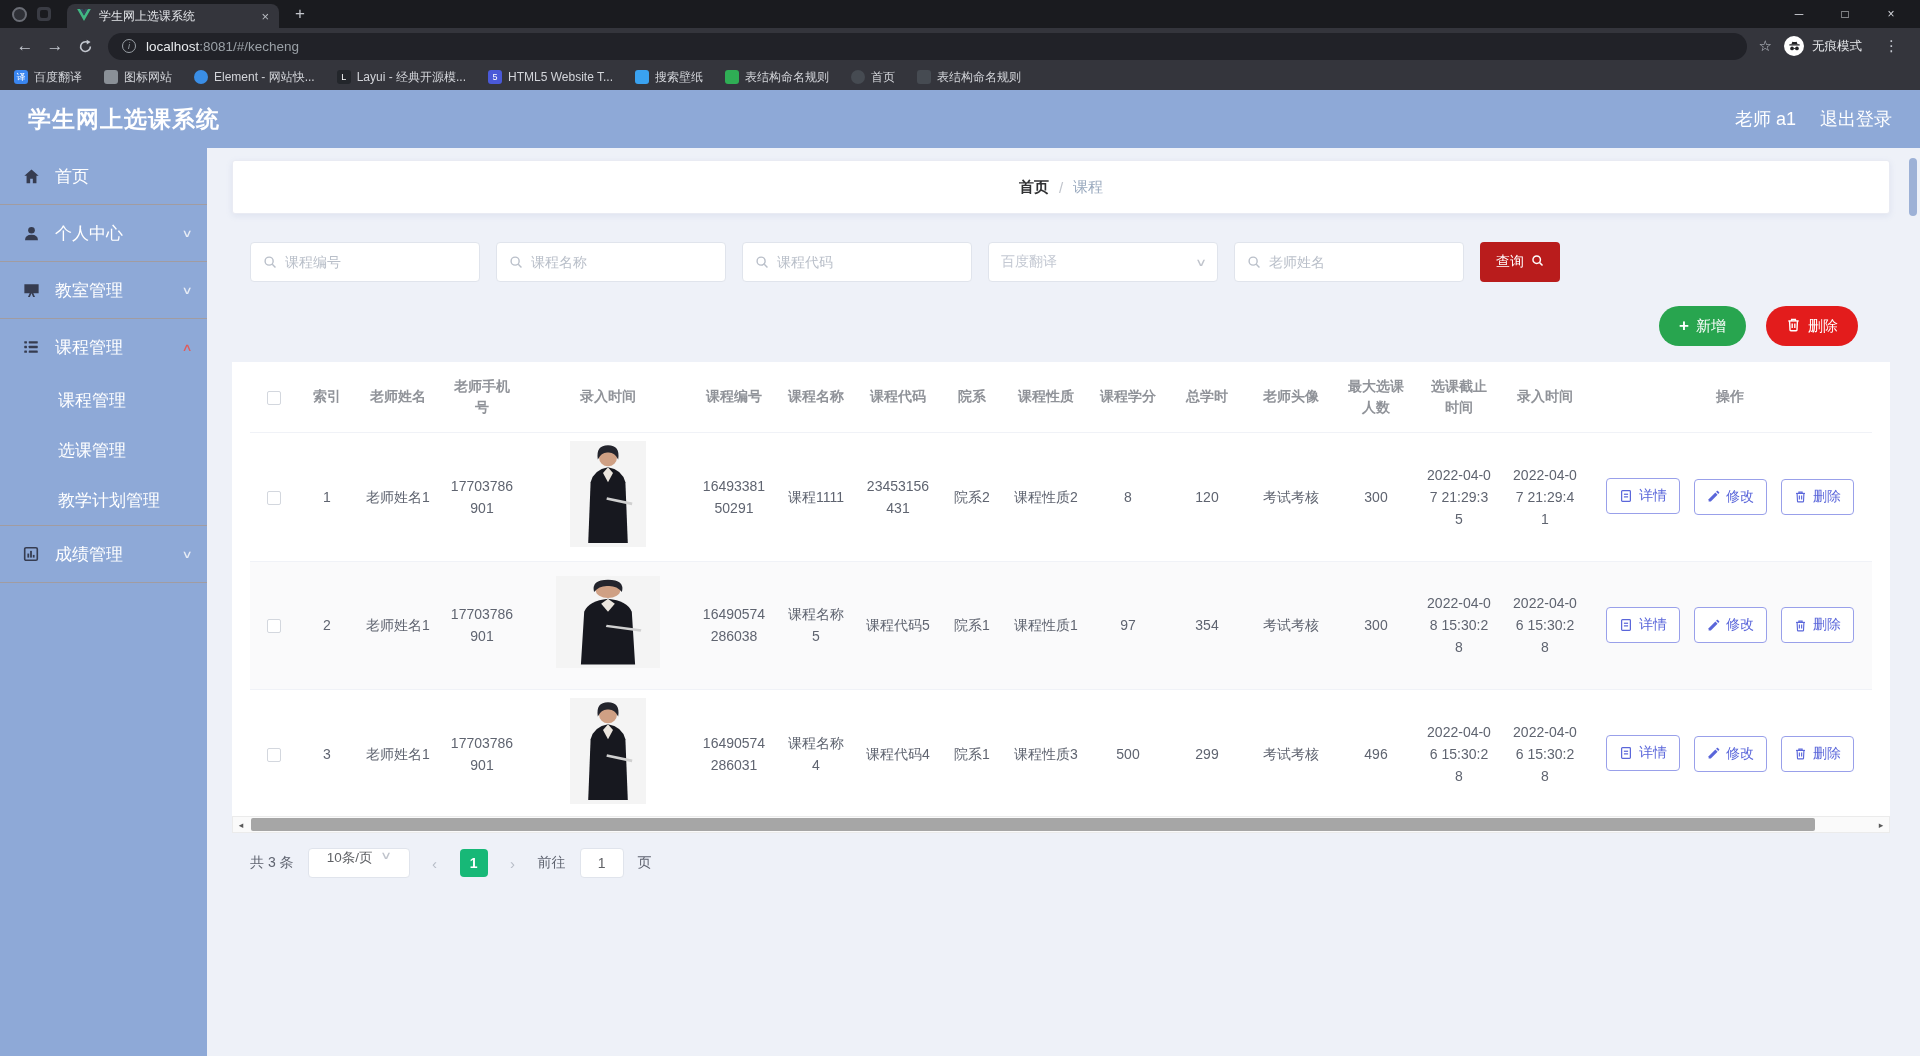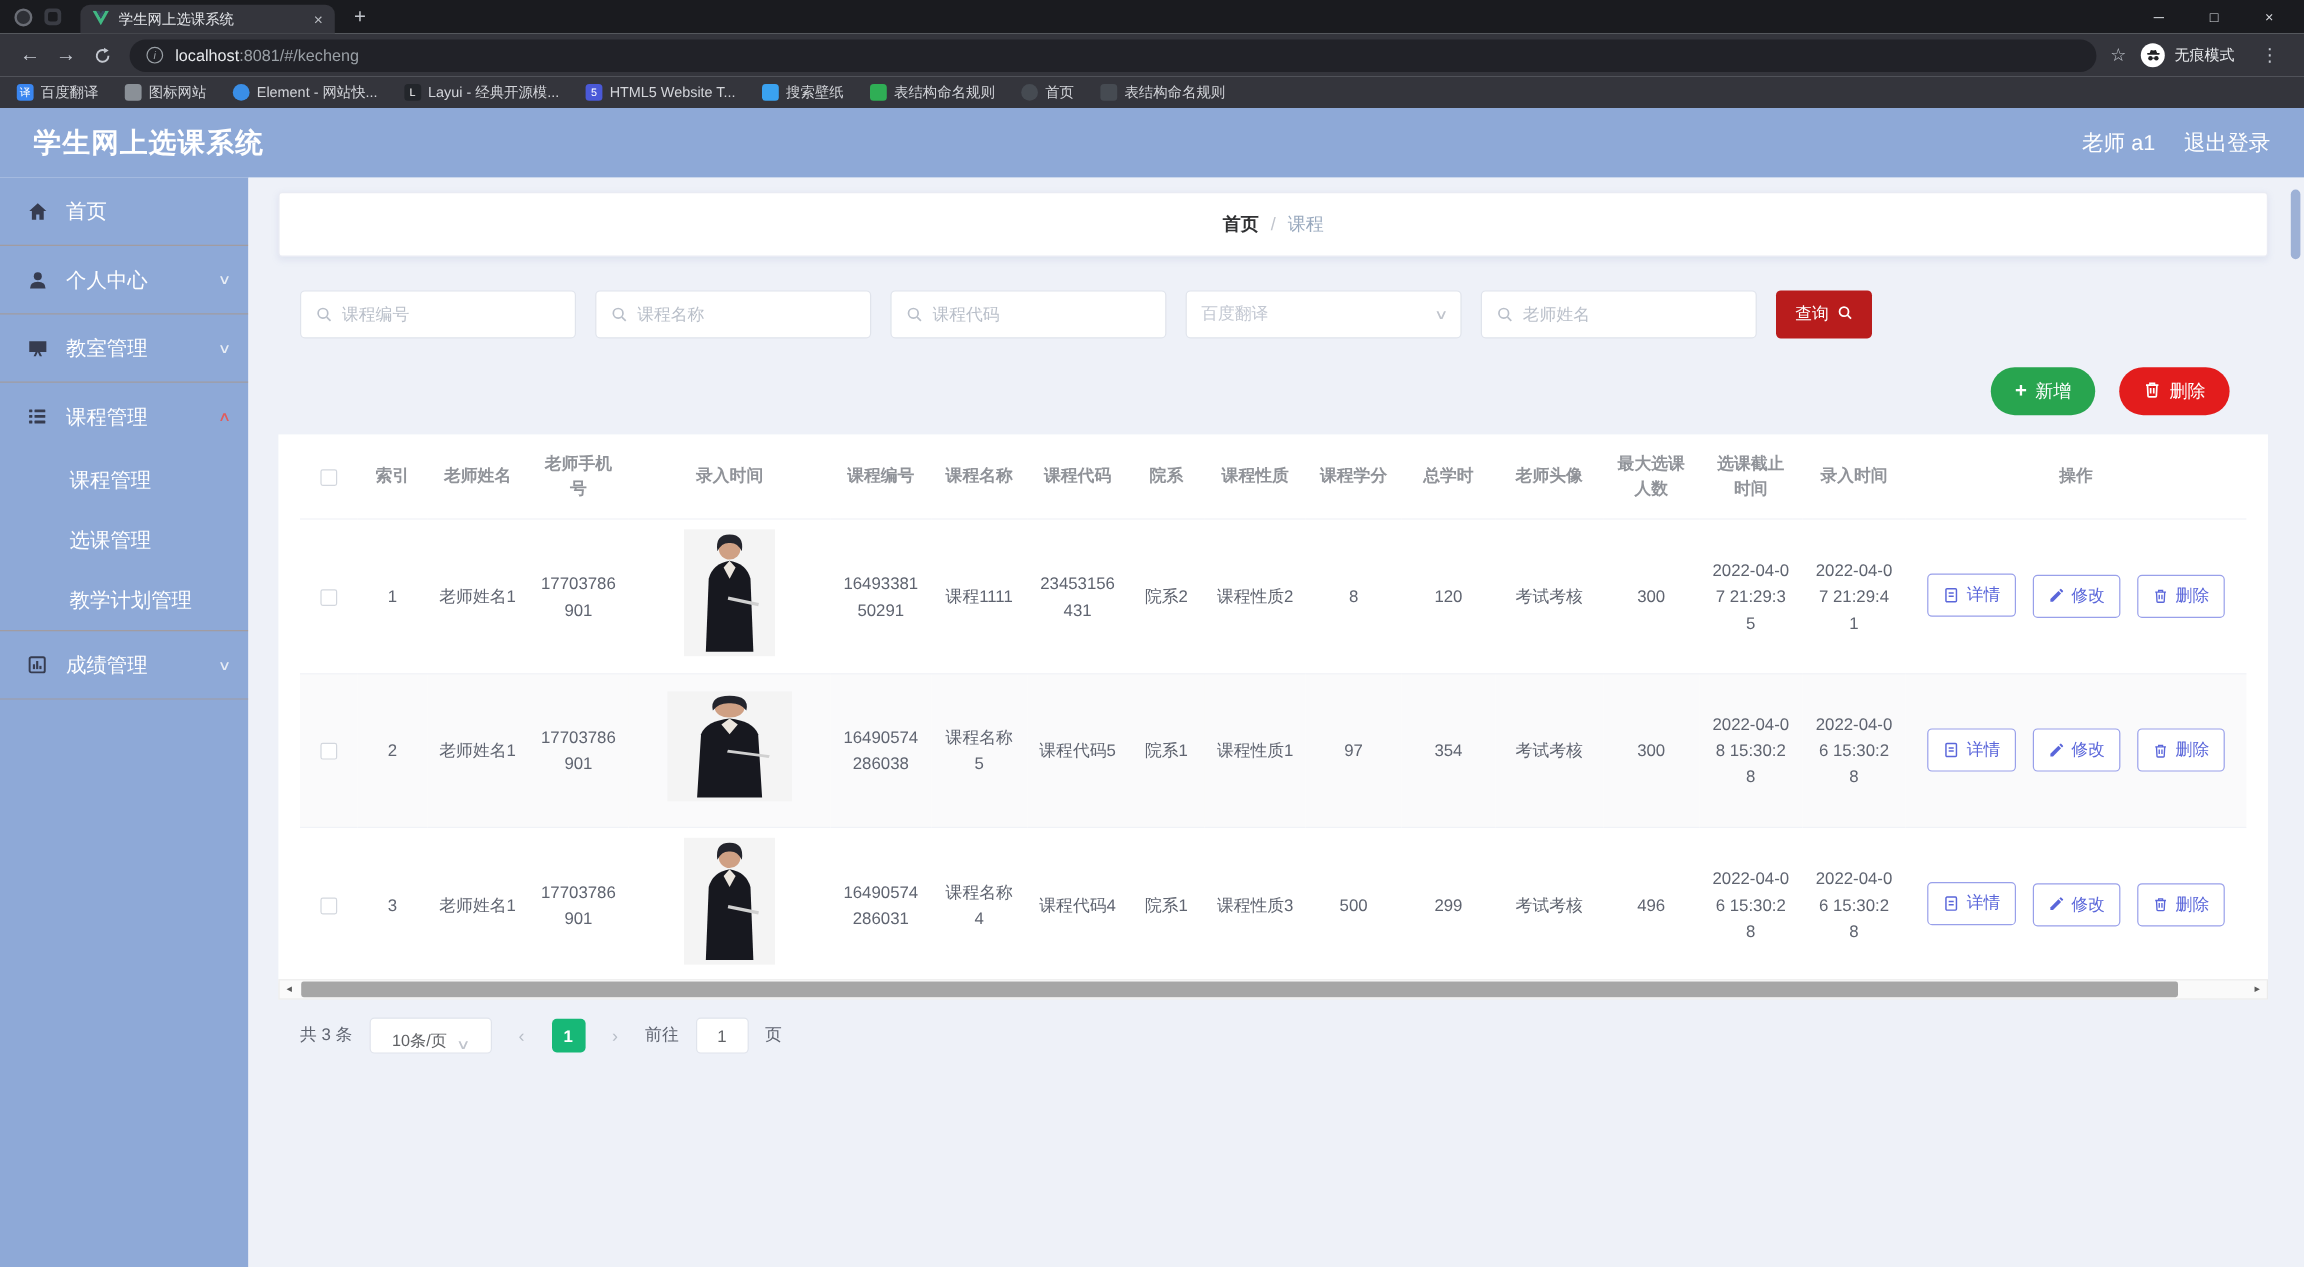--- a/index.html
+++ b/index.html
@@ -72,21 +72,21 @@
 .avatar .av-svg{display:inline-block}
 .avatar.portrait .av-svg{width:76px;height:106px}
 .avatar.wide .av-svg{width:104px;height:92px}
 .op-btn{display:inline-flex;align-items:center;gap:6px;height:36px;padding:0 12px;border:1px solid #99a0ea;border-radius:4px;color:#5a66da;background:#fff;font-size:14px;margin:0 7px;font-family:inherit;cursor:pointer}
 
 .hscroll{position:absolute;left:25px;right:30px;top:668px;height:17px;background:#fafafa;border:1px solid #ebebeb;display:flex;align-items:center}
 .harr{width:16px;text-align:center;font-size:9px;color:#5a5a5a}
 .hthumb{height:13px;background:#a6a6a6;border-radius:2px;width:calc(100% - 92px);margin-left:2px}
 .hspace{flex:1}
 .pager{position:absolute;left:43px;top:700px;display:flex;align-items:center;gap:14px;font-size:14px;color:#5f6470}
-.psize{width:102px;height:30px;border:1px solid #e0e4ec;border-radius:4px;background:#fff;display:flex;align-items:flex-end;justify-content:center;gap:10px;color:#606266;font-size:13.5px}
+.psize{width:102px;height:30px;border:1px solid #e0e4ec;border-radius:4px;background:#fff;display:flex;align-items:flex-start;justify-content:center;gap:10px;color:#606266;font-size:13.5px}
 .pnav{color:#b7bdc7;font-size:15px;width:22px;text-align:center}
 .pcur{width:28px;height:28px;background:#17b877;color:#fff;border-radius:4px;display:flex;align-items:center;justify-content:center;font-weight:600}
 .pgoto{width:44px;height:30px;border:1px solid #e0e4ec;border-radius:4px;text-align:center;font-size:14px;color:#606266;outline:none;font-family:inherit}
 .watermark{position:absolute;right:118px;top:706px;font-size:80px;font-weight:900;color:#000;letter-spacing:3px;-webkit-text-stroke:3px #000;white-space:nowrap}
 .vthumb{position:absolute;right:3px;top:10px;width:8px;height:58px;border-radius:4px;background:#9db1d6}
 </style>
 </head>
 <body>
 
 <div class="tabbar">

